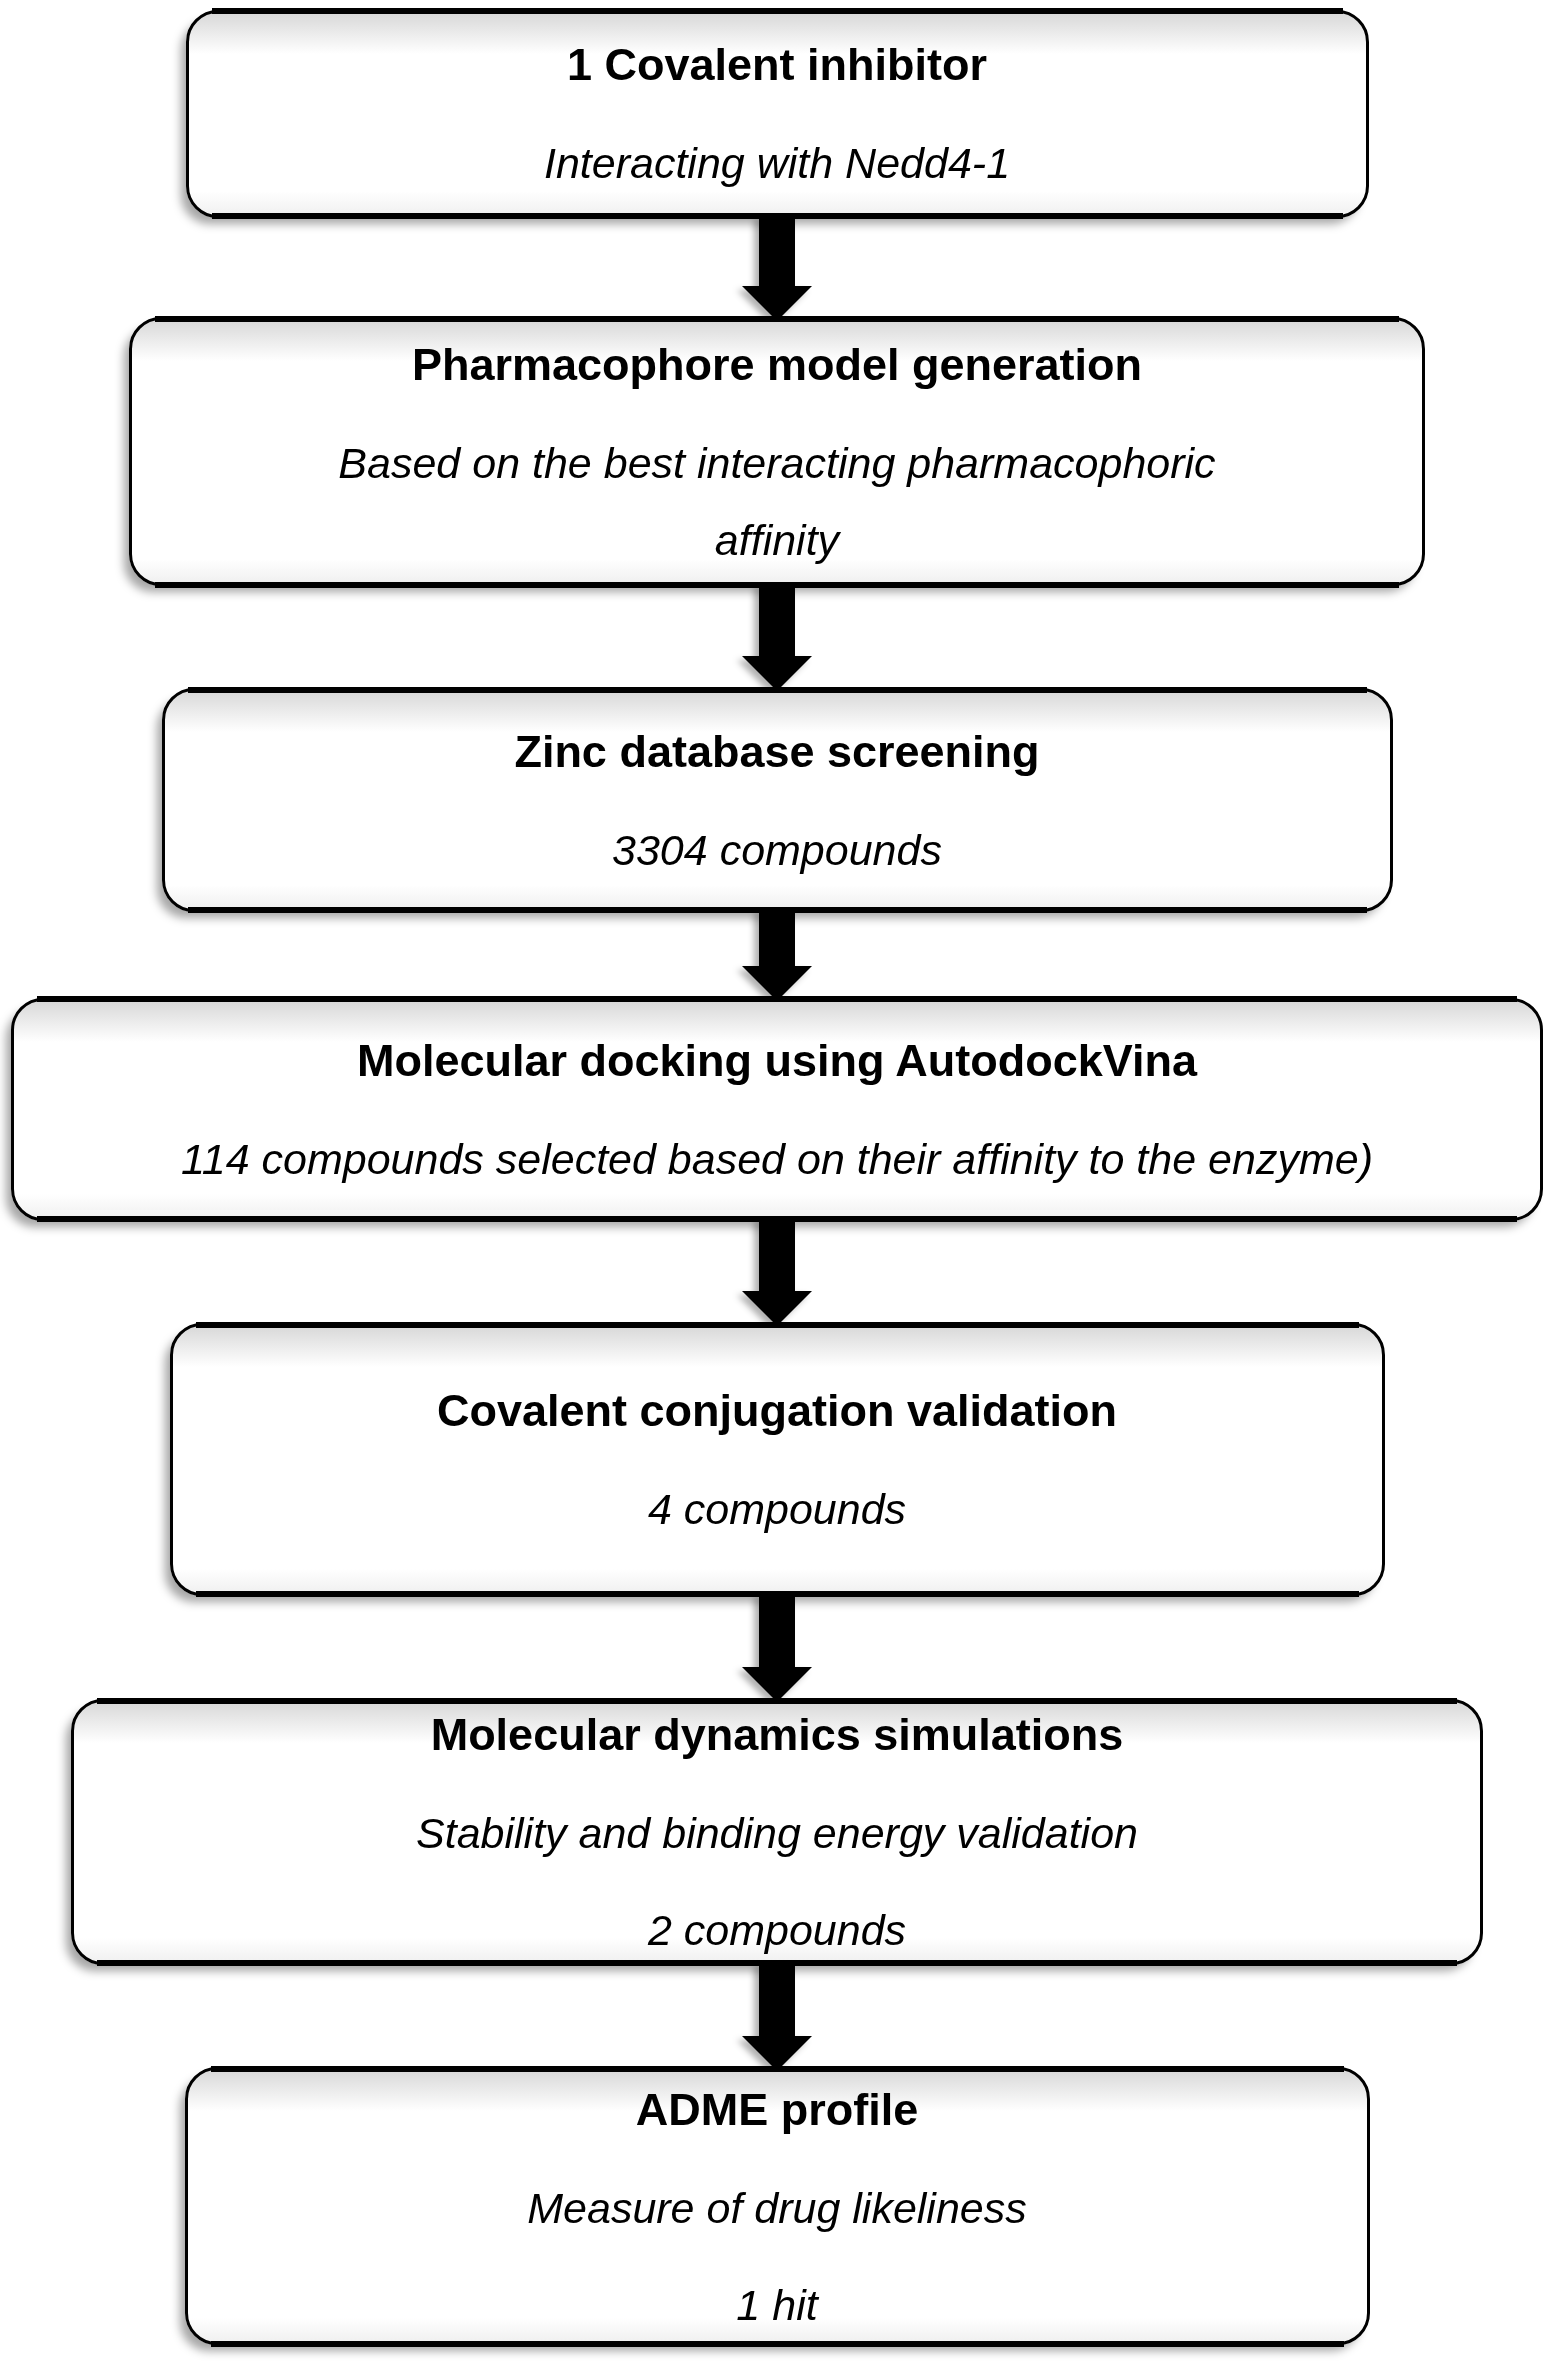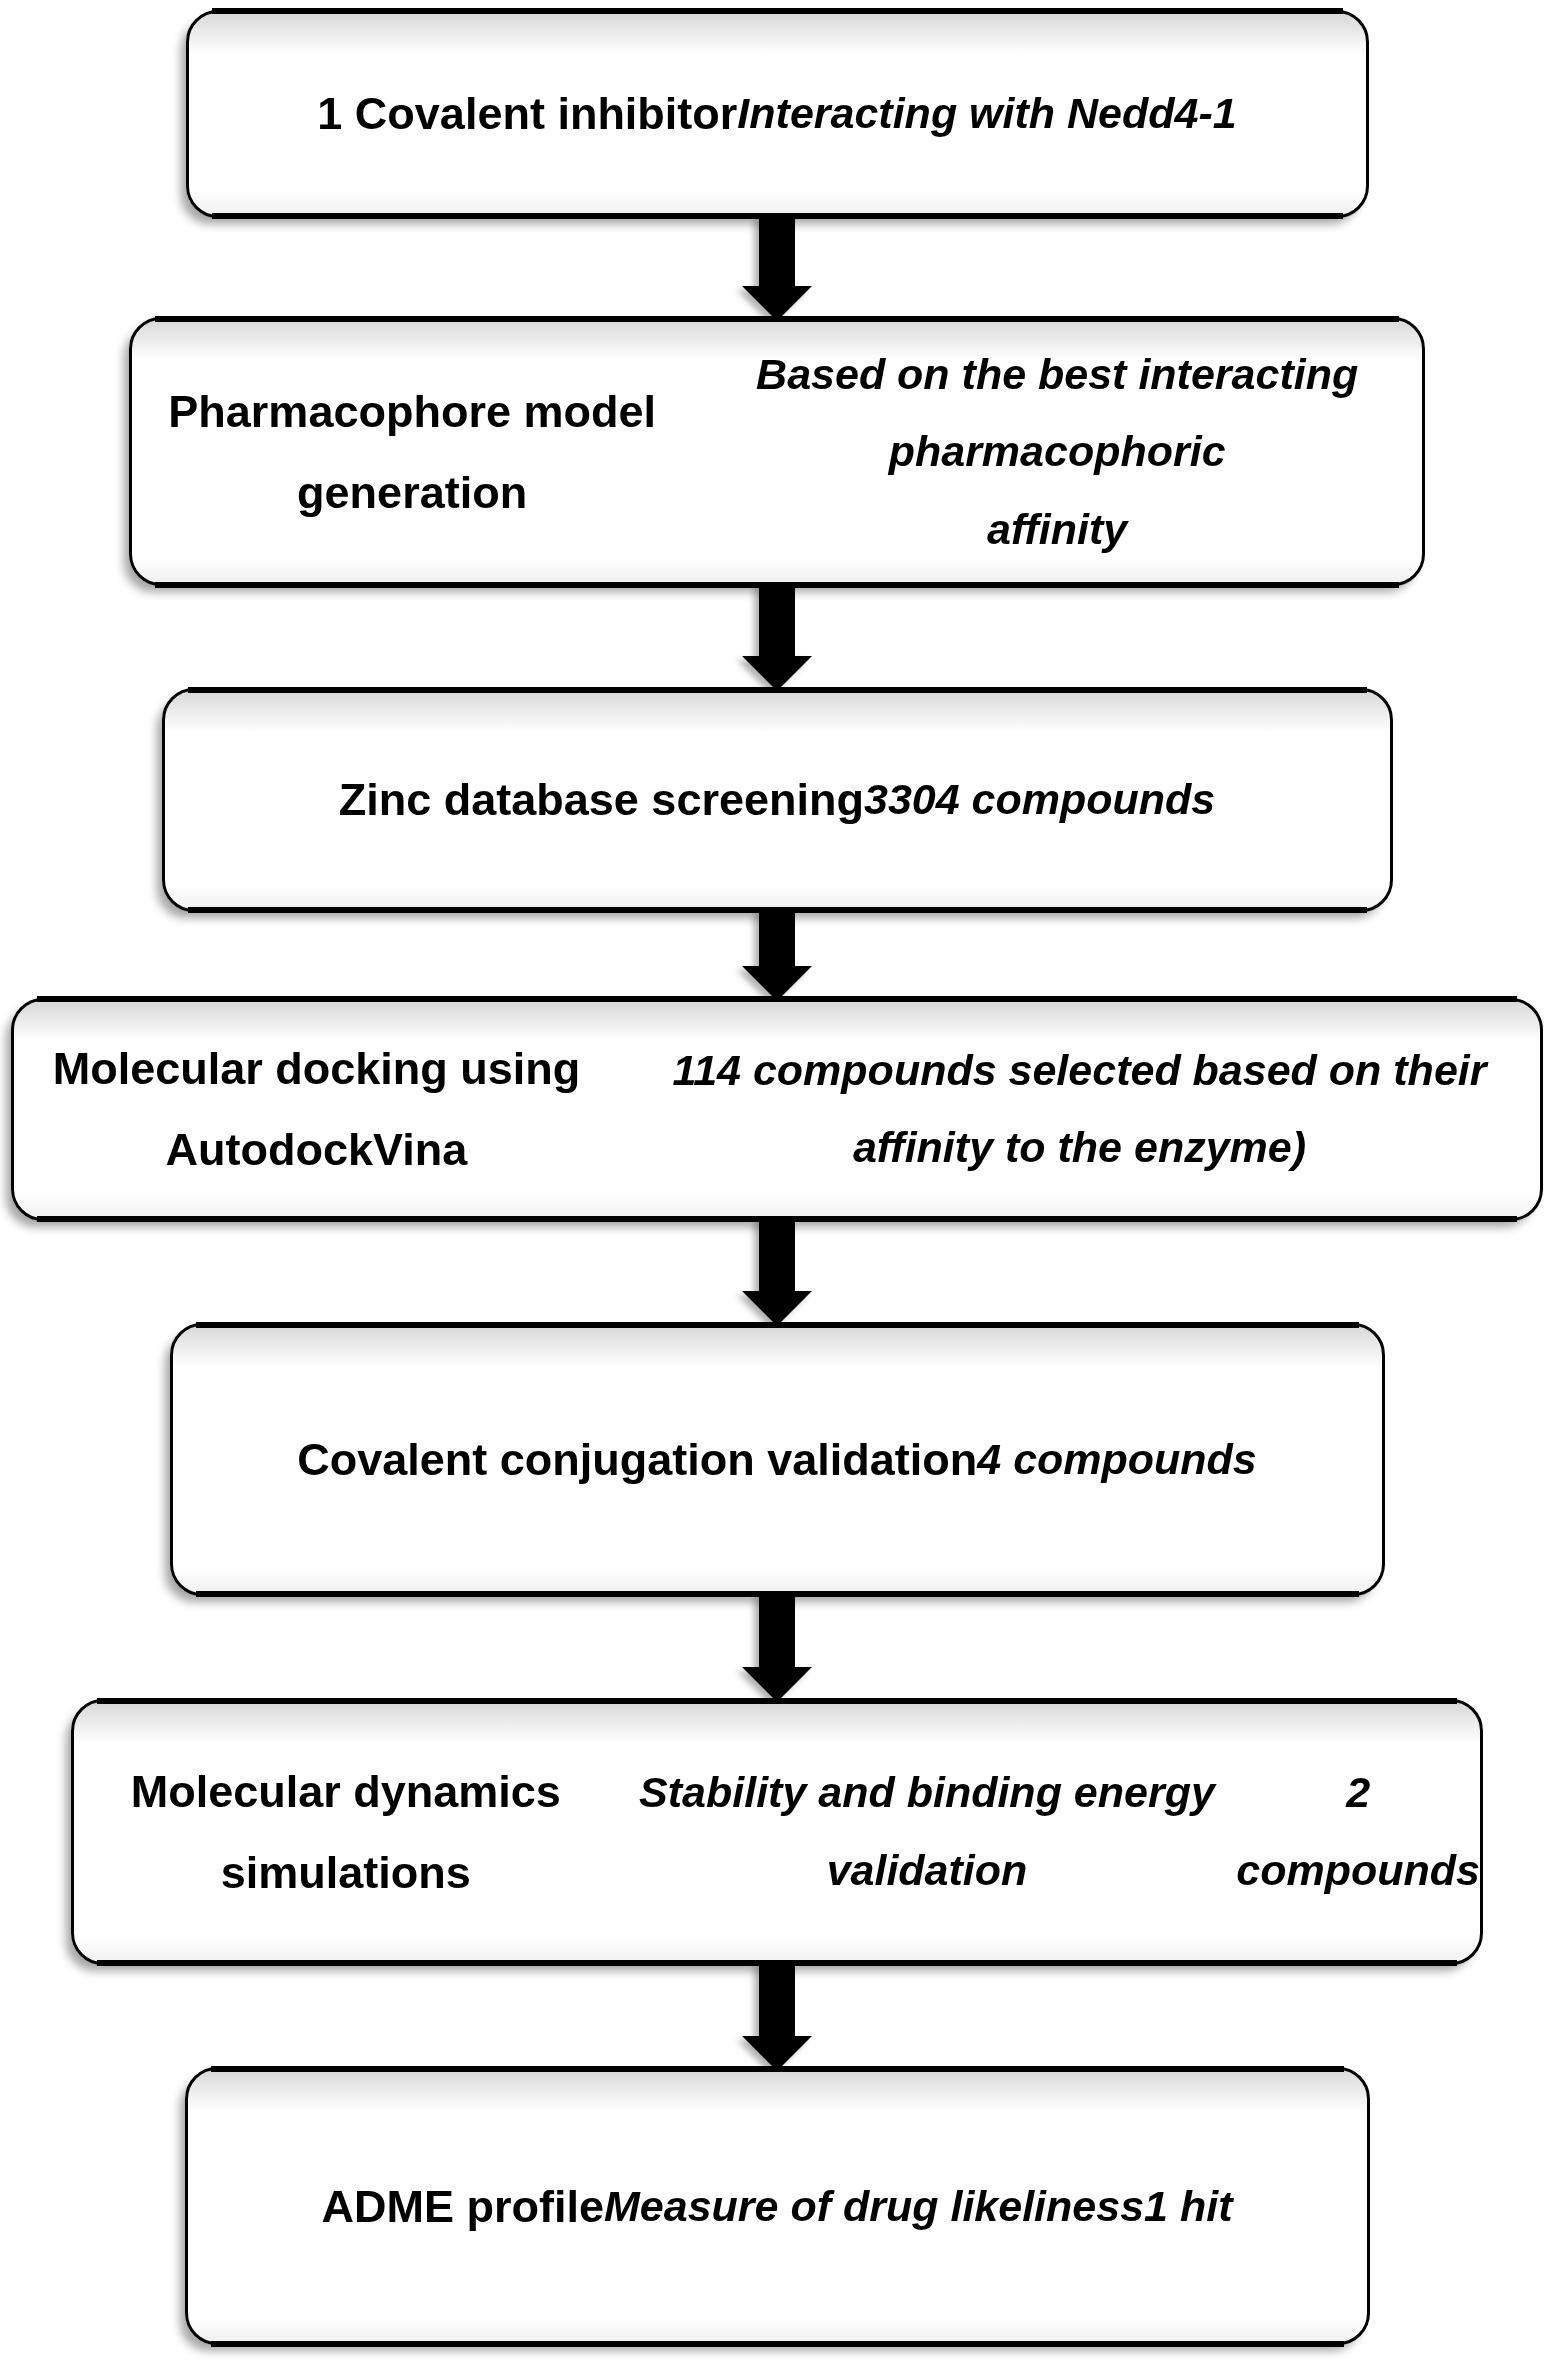--- a/index.html
+++ b/index.html
@@ -21,23 +21,25 @@
   }
   .box {
     box-sizing: border-box;
     position: relative;
     z-index: 1;
     border: 3.2px solid #000000;
     border-radius: 32px;
     background: linear-gradient(180deg, #d8d8d8 0px, #ffffff 41px, #ffffff calc(100% - 24px), #f0f0f0 100%);
     box-shadow: -7.6px 8.6px 9.7px -3.2px rgba(0,0,0,0.35);
     display: flex;
+    flex-direction: column;
     justify-content: center;
     align-items: center;
     text-align: center;
+    gap: 20px;
   }
   
   .box::before, .box::after {
     content: "";
     position: absolute;
     left: 23px;
     right: 23px;
     height: 6px;
     background: #000000;
   }
@@ -46,21 +48,21 @@
 
   .title {
     margin: 0;
     font-weight: 700;
     font-size: 45px;
     line-height: 1.8;
     color: #000000;
   }
   .sub {
     font-style: italic;
-    font-weight: 700;
+    font-weight: 400;
     font-size: 43px;
     line-height: 1.8;
     color: #000000;
     white-space: pre-line;
   }
 
   
   .b1 { width: 1183px; height: 208px; }
   .b2 { width: 1296px; height: 269px; }
   .b3 { width: 1231px; height: 224px; }

